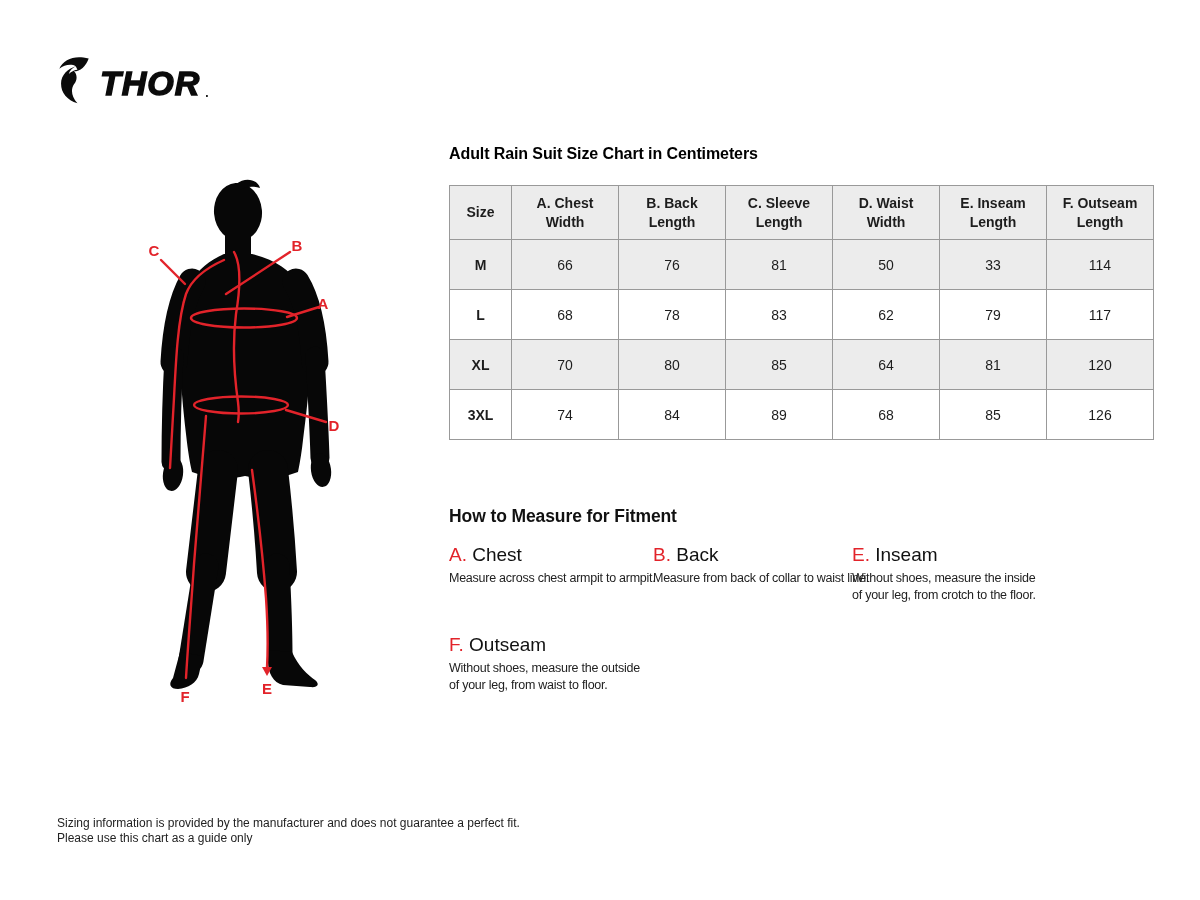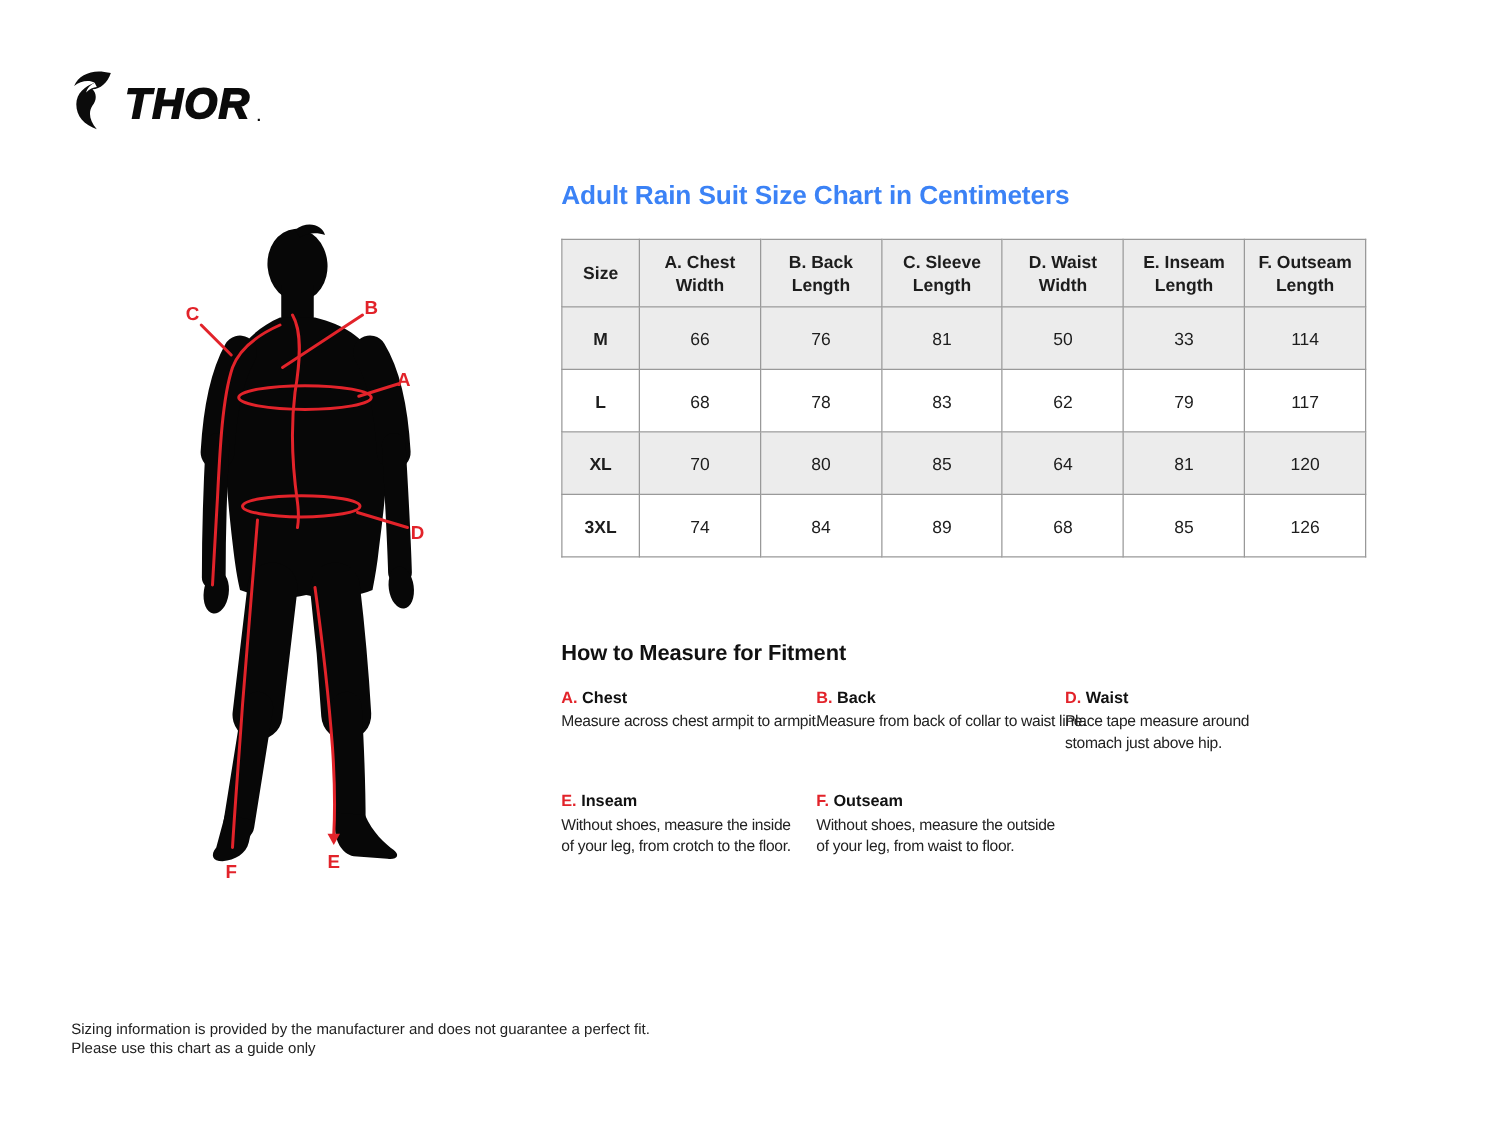--- a/index.html
+++ b/index.html
@@ -10,35 +10,35 @@
   .logo { position:absolute; left:55px; top:56px; display:flex; align-items:center; gap:7px; }
   .logo-text { font-style:italic; font-weight:bold; font-size:34px; letter-spacing:1px;
     color:#0b0b0b; -webkit-text-stroke:1.4px #0b0b0b; line-height:1; padding-top:6px; }
   .logo-mark { font-size:12px; font-weight:bold; color:#0b0b0b; align-self:flex-end; margin-left:-2px; padding-bottom:4px; }
 
   
   .figure-wrap { position:absolute; left:140px; top:172px; width:220px; height:540px; }
 
   
   .sheet { position:absolute; left:449px; top:145px; width:600px; }
-  .chart-title { font-size:21px; font-weight:bold; color:#3b82f6; margin-bottom:22px; letter-spacing:-0.1px; }
-
-  table.size-table { border-collapse:collapse; width:644px; table-layout:fixed; }
+  .chart-title { font-size:16px; font-weight:bold; color:#000000; margin-bottom:22px; letter-spacing:-0.1px; }
+
+  table.size-table { border-collapse:collapse; width:705px; table-layout:fixed; }
   .size-table th, .size-table td { border:1px solid #999; text-align:center;
     vertical-align:middle; font-size:14px; color:#1d1d1d; padding:4px 5px; }
   .size-table thead th { font-weight:bold; height:54px; background:#ececec; line-height:1.3; }
   .size-table tbody tr { height:50px; }
   .size-table tbody tr:nth-child(odd)  { background:#ececec; }
   .size-table tbody tr:nth-child(even) { background:#ffffff; }
   .size-table tbody td.size-cell { font-weight:bold; }
 
   .measure-block { margin-top:66px; }
   .measure-title { font-size:17.5px; font-weight:bold; color:#111; margin-bottom:17px; letter-spacing:-0.1px; }
   .measure-grid { display:grid; grid-template-columns:204px 199px 197px; row-gap:30px; }
-  .m-item-title { font-size:13px; font-weight:bold; color:#111; margin-bottom:4px; }
+  .m-item-title { font-size:19px; font-weight:normal; color:#111; margin-bottom:4px; }
   .m-letter { color:#e2232a; }
   .m-line { font-size:12.5px; line-height:17px; letter-spacing:-0.25px; white-space:nowrap; color:#222; }
 
   
   .footer { position:absolute; left:57px; top:816px; font-size:12px; line-height:15px; color:#222; }
 </style>
 </head>
 <body>
 
 <div class="logo">
@@ -181,28 +181,20 @@
       <div class="m-item">
         <div class="m-item-title">
           <span class="m-letter">B.</span>
           <span>Back</span>
         </div>
         <div class="m-line">Measure from back of collar to waist line.</div>
         <div class="m-line"></div>
       </div>
 
 
-      <div class="m-item">
-        <div class="m-item-title">
-          <span class="m-letter">D.</span>
-          <span>Waist</span>
-        </div>
-        <div class="m-line">Place tape measure around</div>
-        <div class="m-line">stomach just above hip.</div>
-      </div>
 
       <div class="m-item">
         <div class="m-item-title">
           <span class="m-letter">E.</span>
           <span>Inseam</span>
         </div>
         <div class="m-line">Without shoes, measure the inside</div>
         <div class="m-line">of your leg, from crotch to the floor.</div>
       </div>
 

